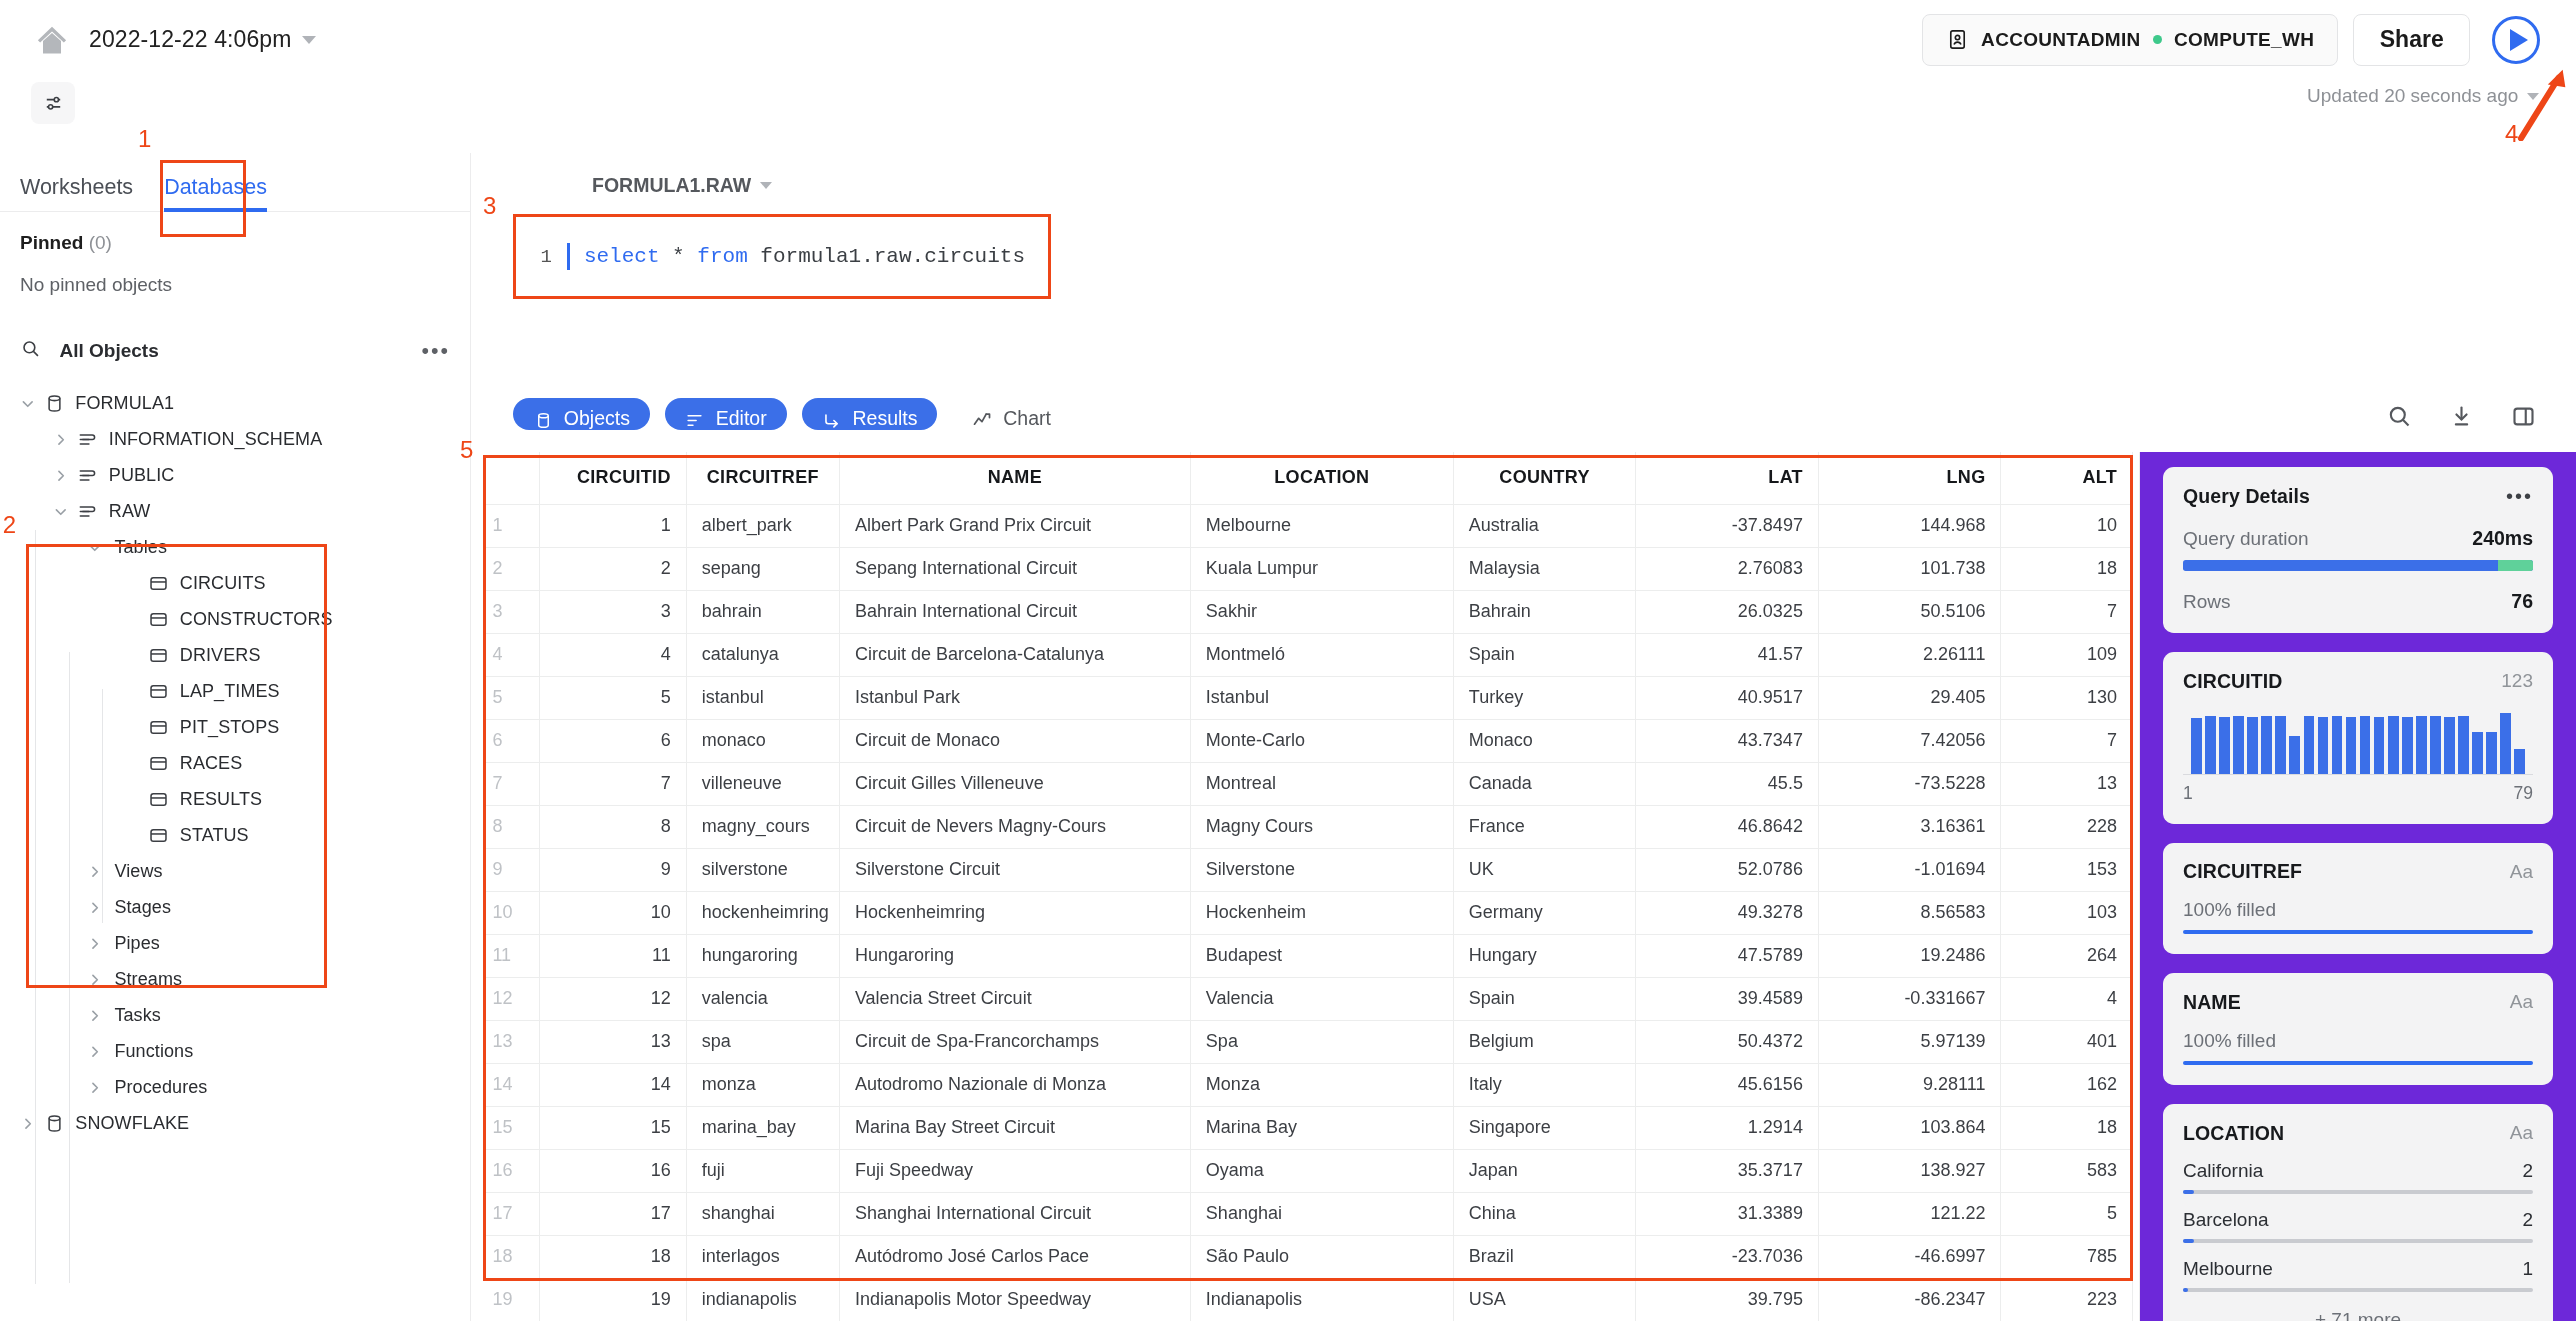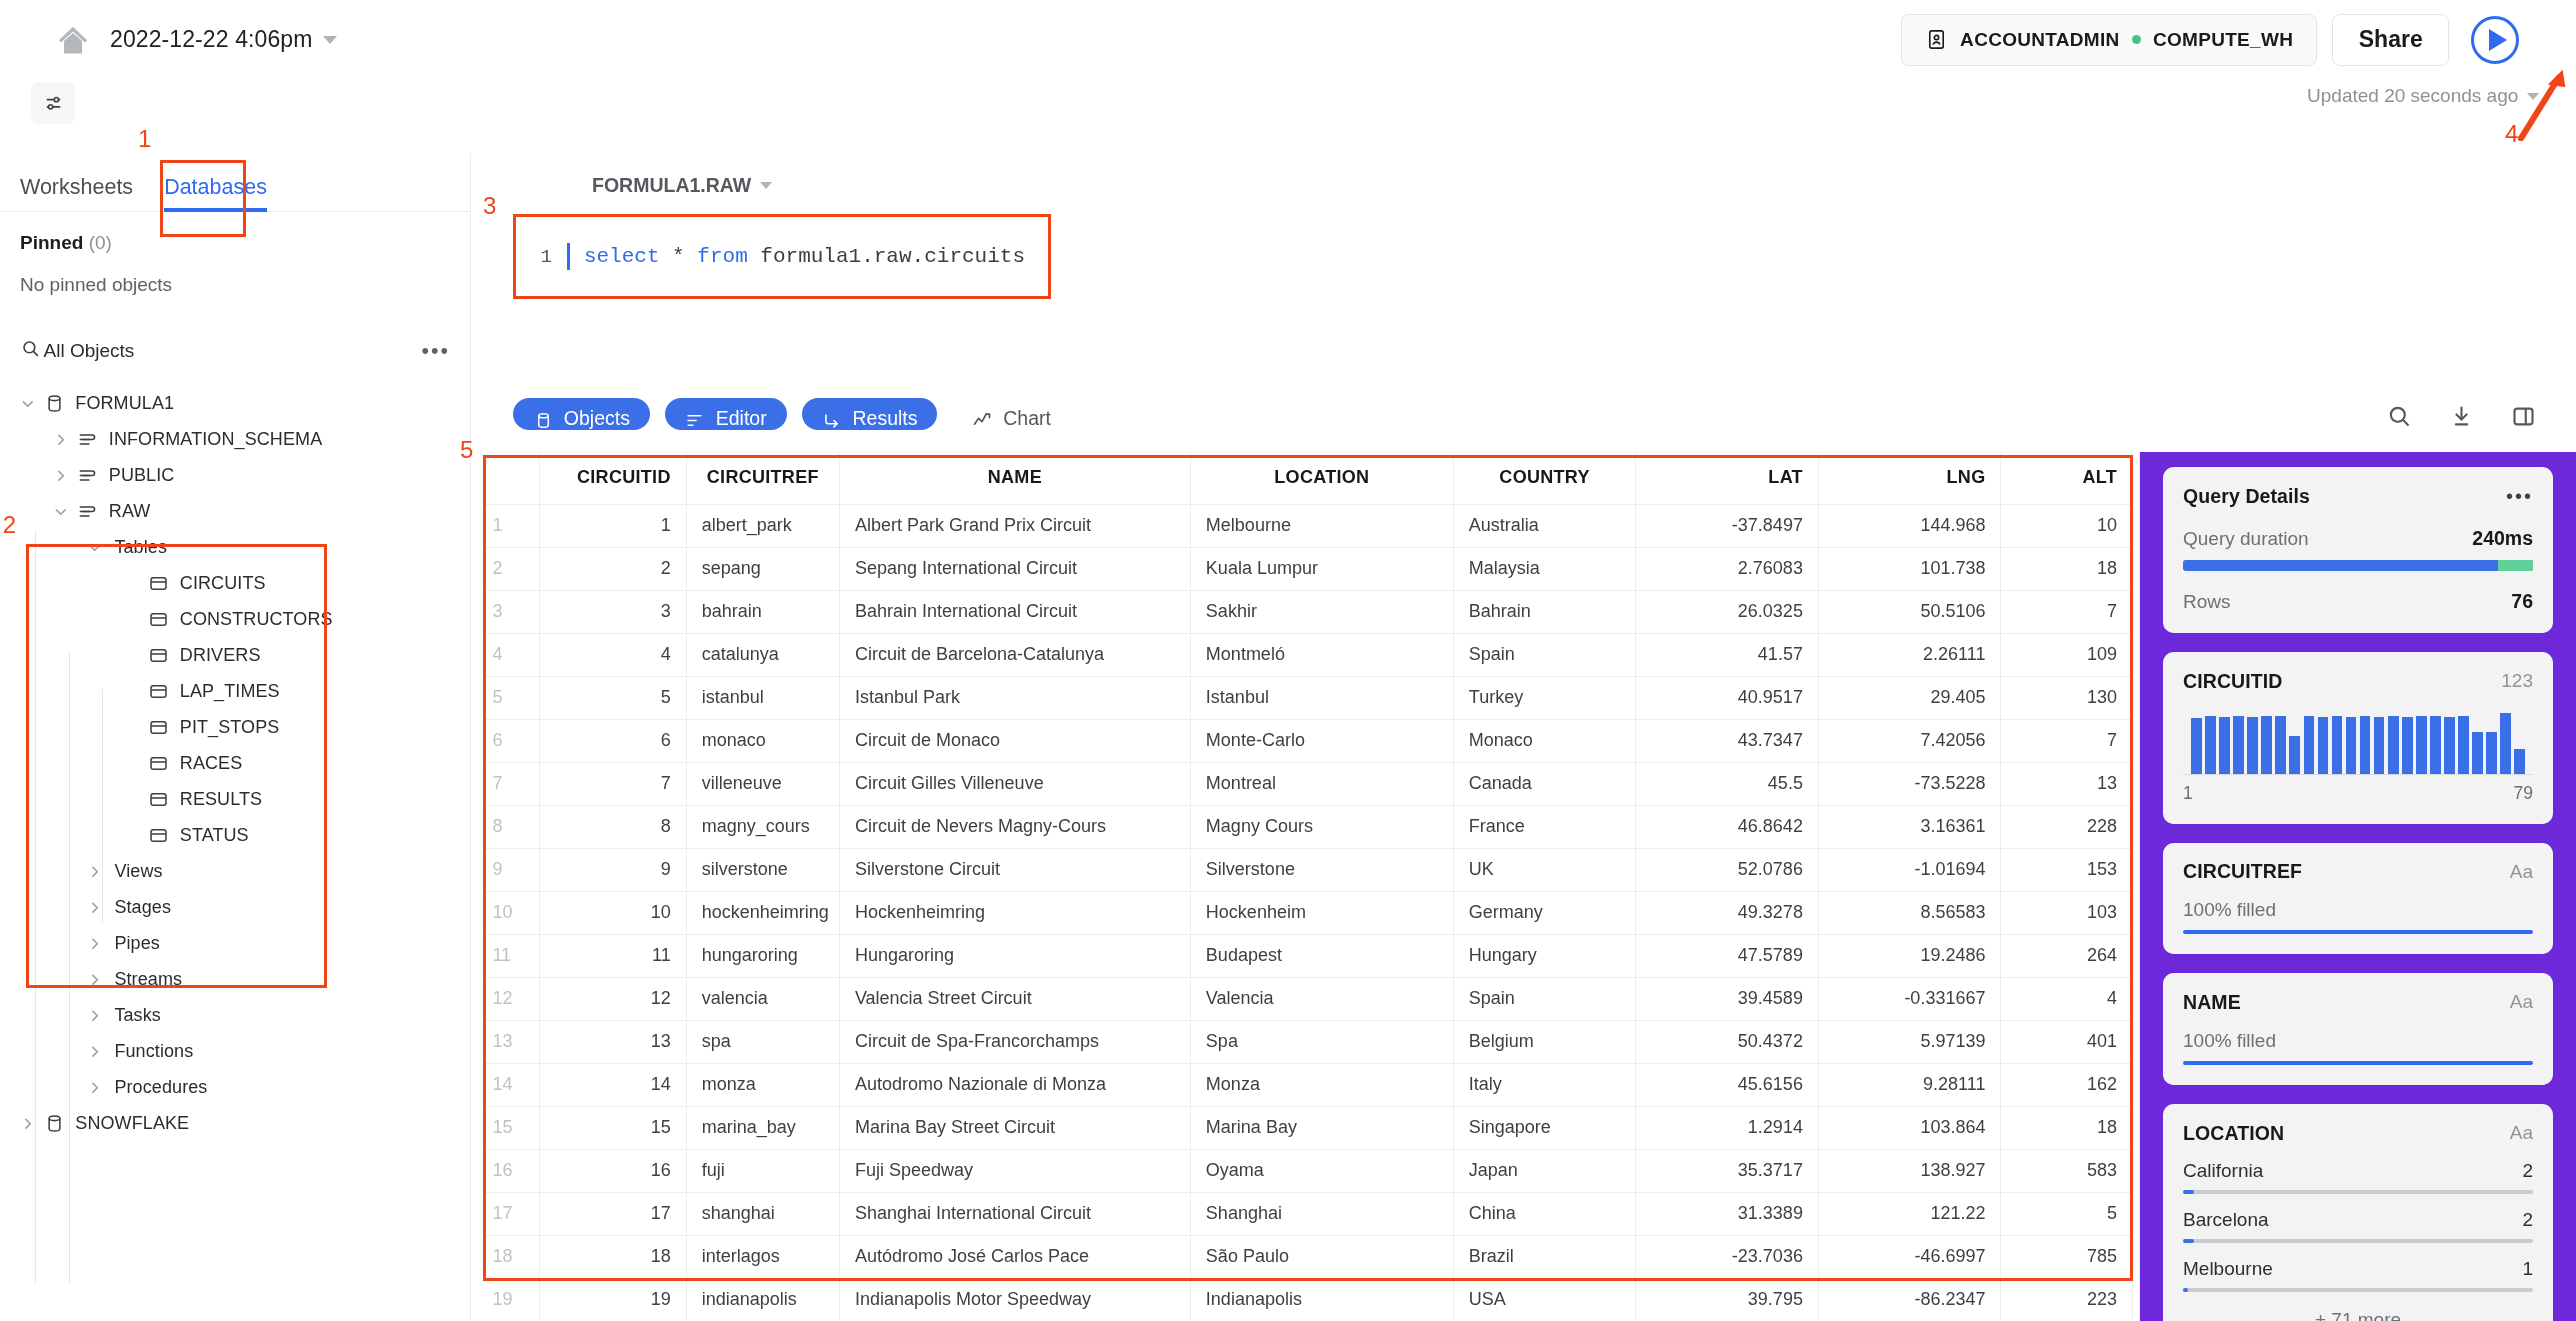--- a/index.html
+++ b/index.html
@@ -9,21 +9,21 @@
     background: #ffffff;
     color: #1a1a1a;
     font-size: 20px;
     -webkit-font-smoothing: antialiased;
   }
   .app { position: relative; width: 2576px; height: 1322px; }
 
   
   .topbar {
     position: absolute; top: 0; left: 0; width: 2576px; height: 79px;
-    display: flex; align-items: center; padding: 0 43px;
+    display: flex; align-items: center; padding: 0 22px;
   }
   .home-icon { width: 36px; height: 36px; margin-left: 12px; margin-right: 19px; display:flex; align-items:center; justify-content:center;}
   .wsname { font-size: 23px; color: #222; font-weight: 400; letter-spacing: 0.1px;}
   .caret-down {
     display:inline-block; width:0; height:0; margin-left: 10.8px;
     border-left: 7.4px solid transparent; border-right: 7.4px solid transparent;
     border-top: 8.7px solid #b0b3b8; vertical-align: middle;
   }
   .topbar-right { margin-left: auto; display: flex; align-items: center; gap: 15px; padding-right: 6.7px;}
   .ctx-pill {
@@ -80,21 +80,21 @@
   }
   .pinned-row { padding: 20px 20px 0 20px; font-size: 19px; }
   .pinned-row b { font-weight: 700; color: #1e1e1e; }
   .pinned-row span { color: #8e9196; }
   .nopin { padding: 20px 20px 0 20px; font-size: 19px; color: #5e6166; }
 
   .allobj-row {
     display: flex; align-items: center; height: 50px; margin-top: 30px;
     padding: 0 20px; font-size: 19px; color: #2a2c30; cursor: pointer;
   }
-  .allobj-row .lbl { margin-left: 2px; font-weight: 400;}
+  .allobj-row .lbl { margin-left: 18px; font-weight: 700;}
   .allobj-row .dots { margin-left: auto; color: #5e6166; letter-spacing: 2px; font-size: 21.5px; }
 
   .tree { padding: 9.4px 0 0 0; }
   .tnode {
     display: flex; align-items: center; height: 36px; font-size: 18px; color: #2a2c30;
     cursor: pointer; white-space: nowrap;
   }
   .tnode .chev {
     width: 20px; height: 20px; display:inline-flex; align-items:center; justify-content:center;
     color: #9aa0a6; flex: none;

